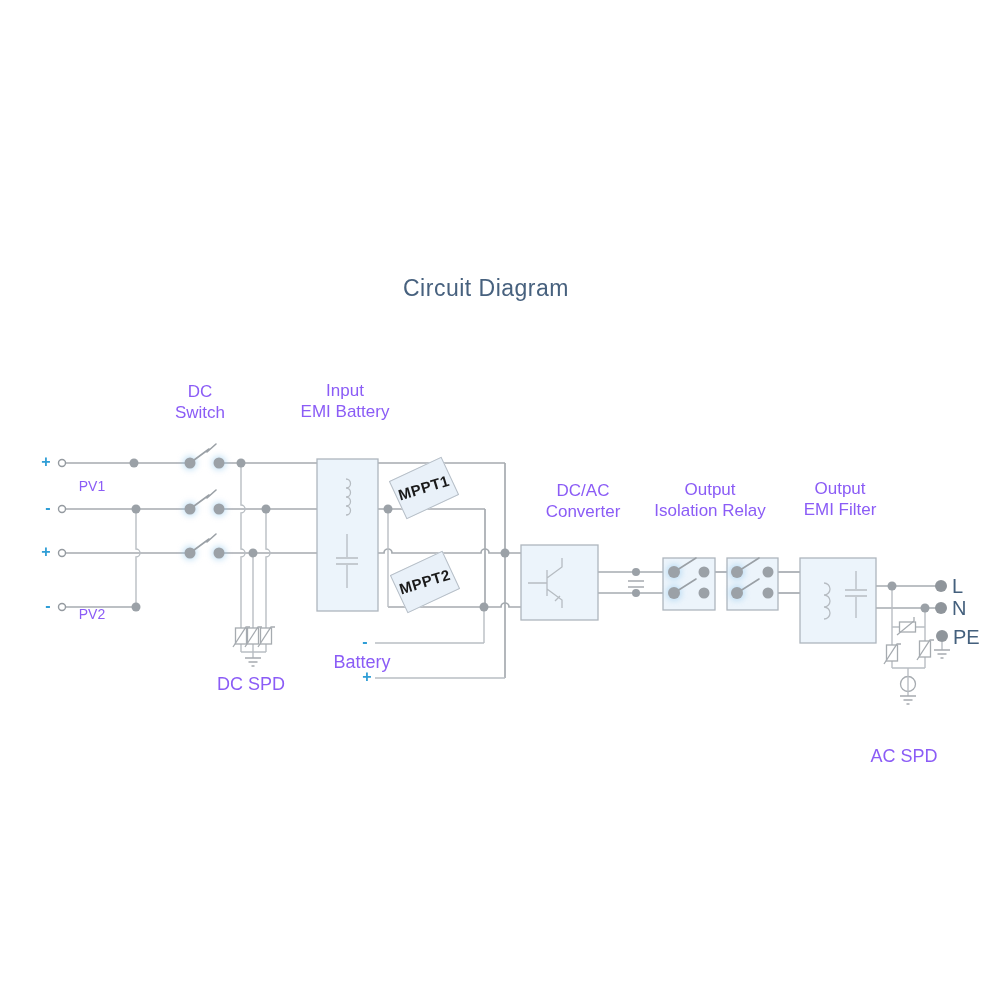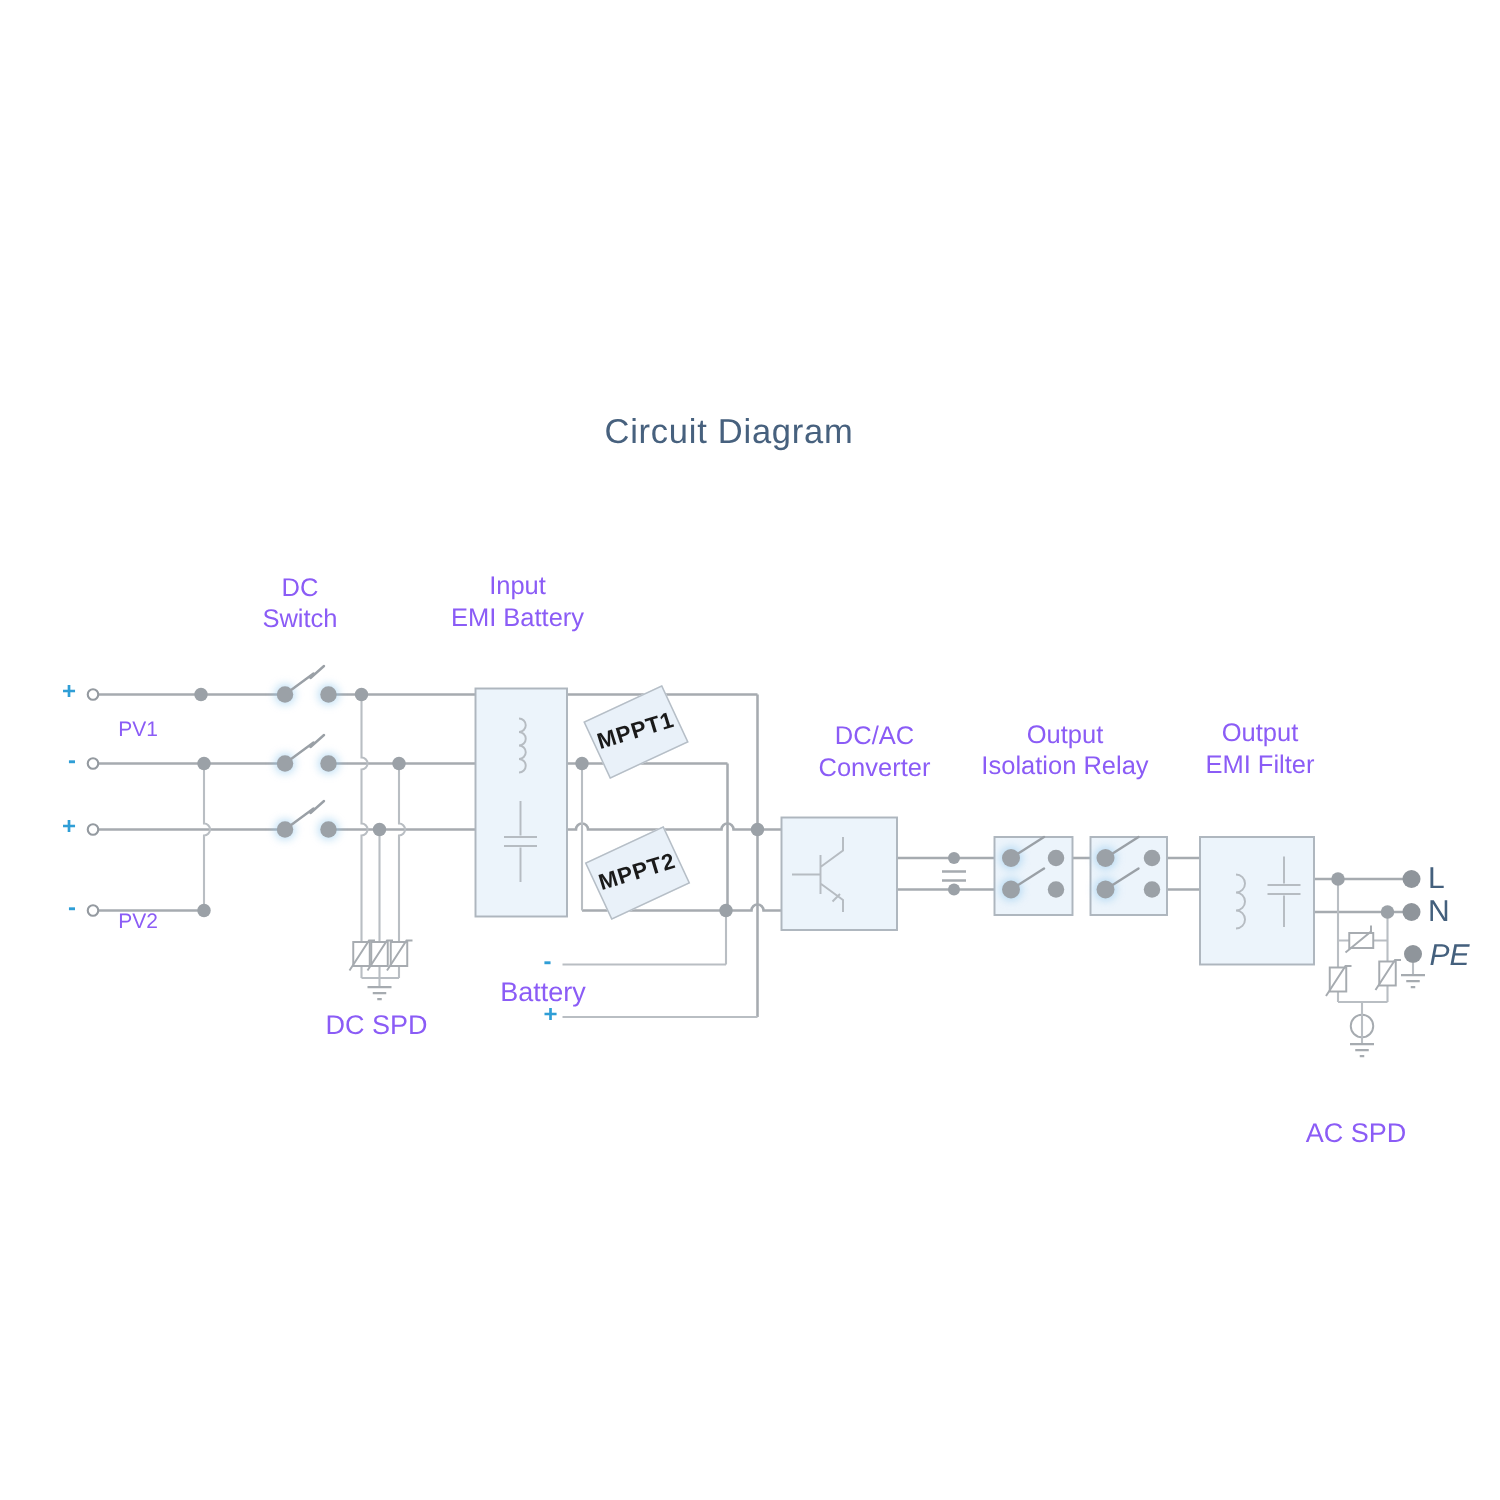--- a/index.html
+++ b/index.html
@@ -211,21 +211,21 @@
 
 <div class="lbl pvlbl" style="left:92px;top:486px;">PV1</div>
 <div class="lbl pvlbl" style="left:92px;top:582px;margin-top:32px;">PV2</div>
 
 <div class="lbl spdlbl" style="left:251px;top:684px;">DC SPD</div>
 <div class="lbl spdlbl" style="left:362px;top:662px;">Battery</div>
 <div class="lbl spdlbl" style="left:904px;top:756px;">AC SPD</div>
 
 <div class="outlbl" style="left:952px;top:586px;">L</div>
 <div class="outlbl" style="left:952px;top:608px;">N</div>
-<div class="outlbl" style="left:953px;top:637px;font-style:italic;">PE</div>
+<div class="outlbl" style="left:953px;top:637px;">PE</div>
 
 <div class="sign" style="left:46px;top:462px;">+</div>
 <div class="sign" style="left:48px;top:508px;">-</div>
 <div class="sign" style="left:46px;top:552px;">+</div>
 <div class="sign" style="left:48px;top:606px;">-</div>
 <div class="sign" style="left:365px;top:642px;">-</div>
 <div class="sign" style="left:367px;top:677px;">+</div>
 
 </div>
 

